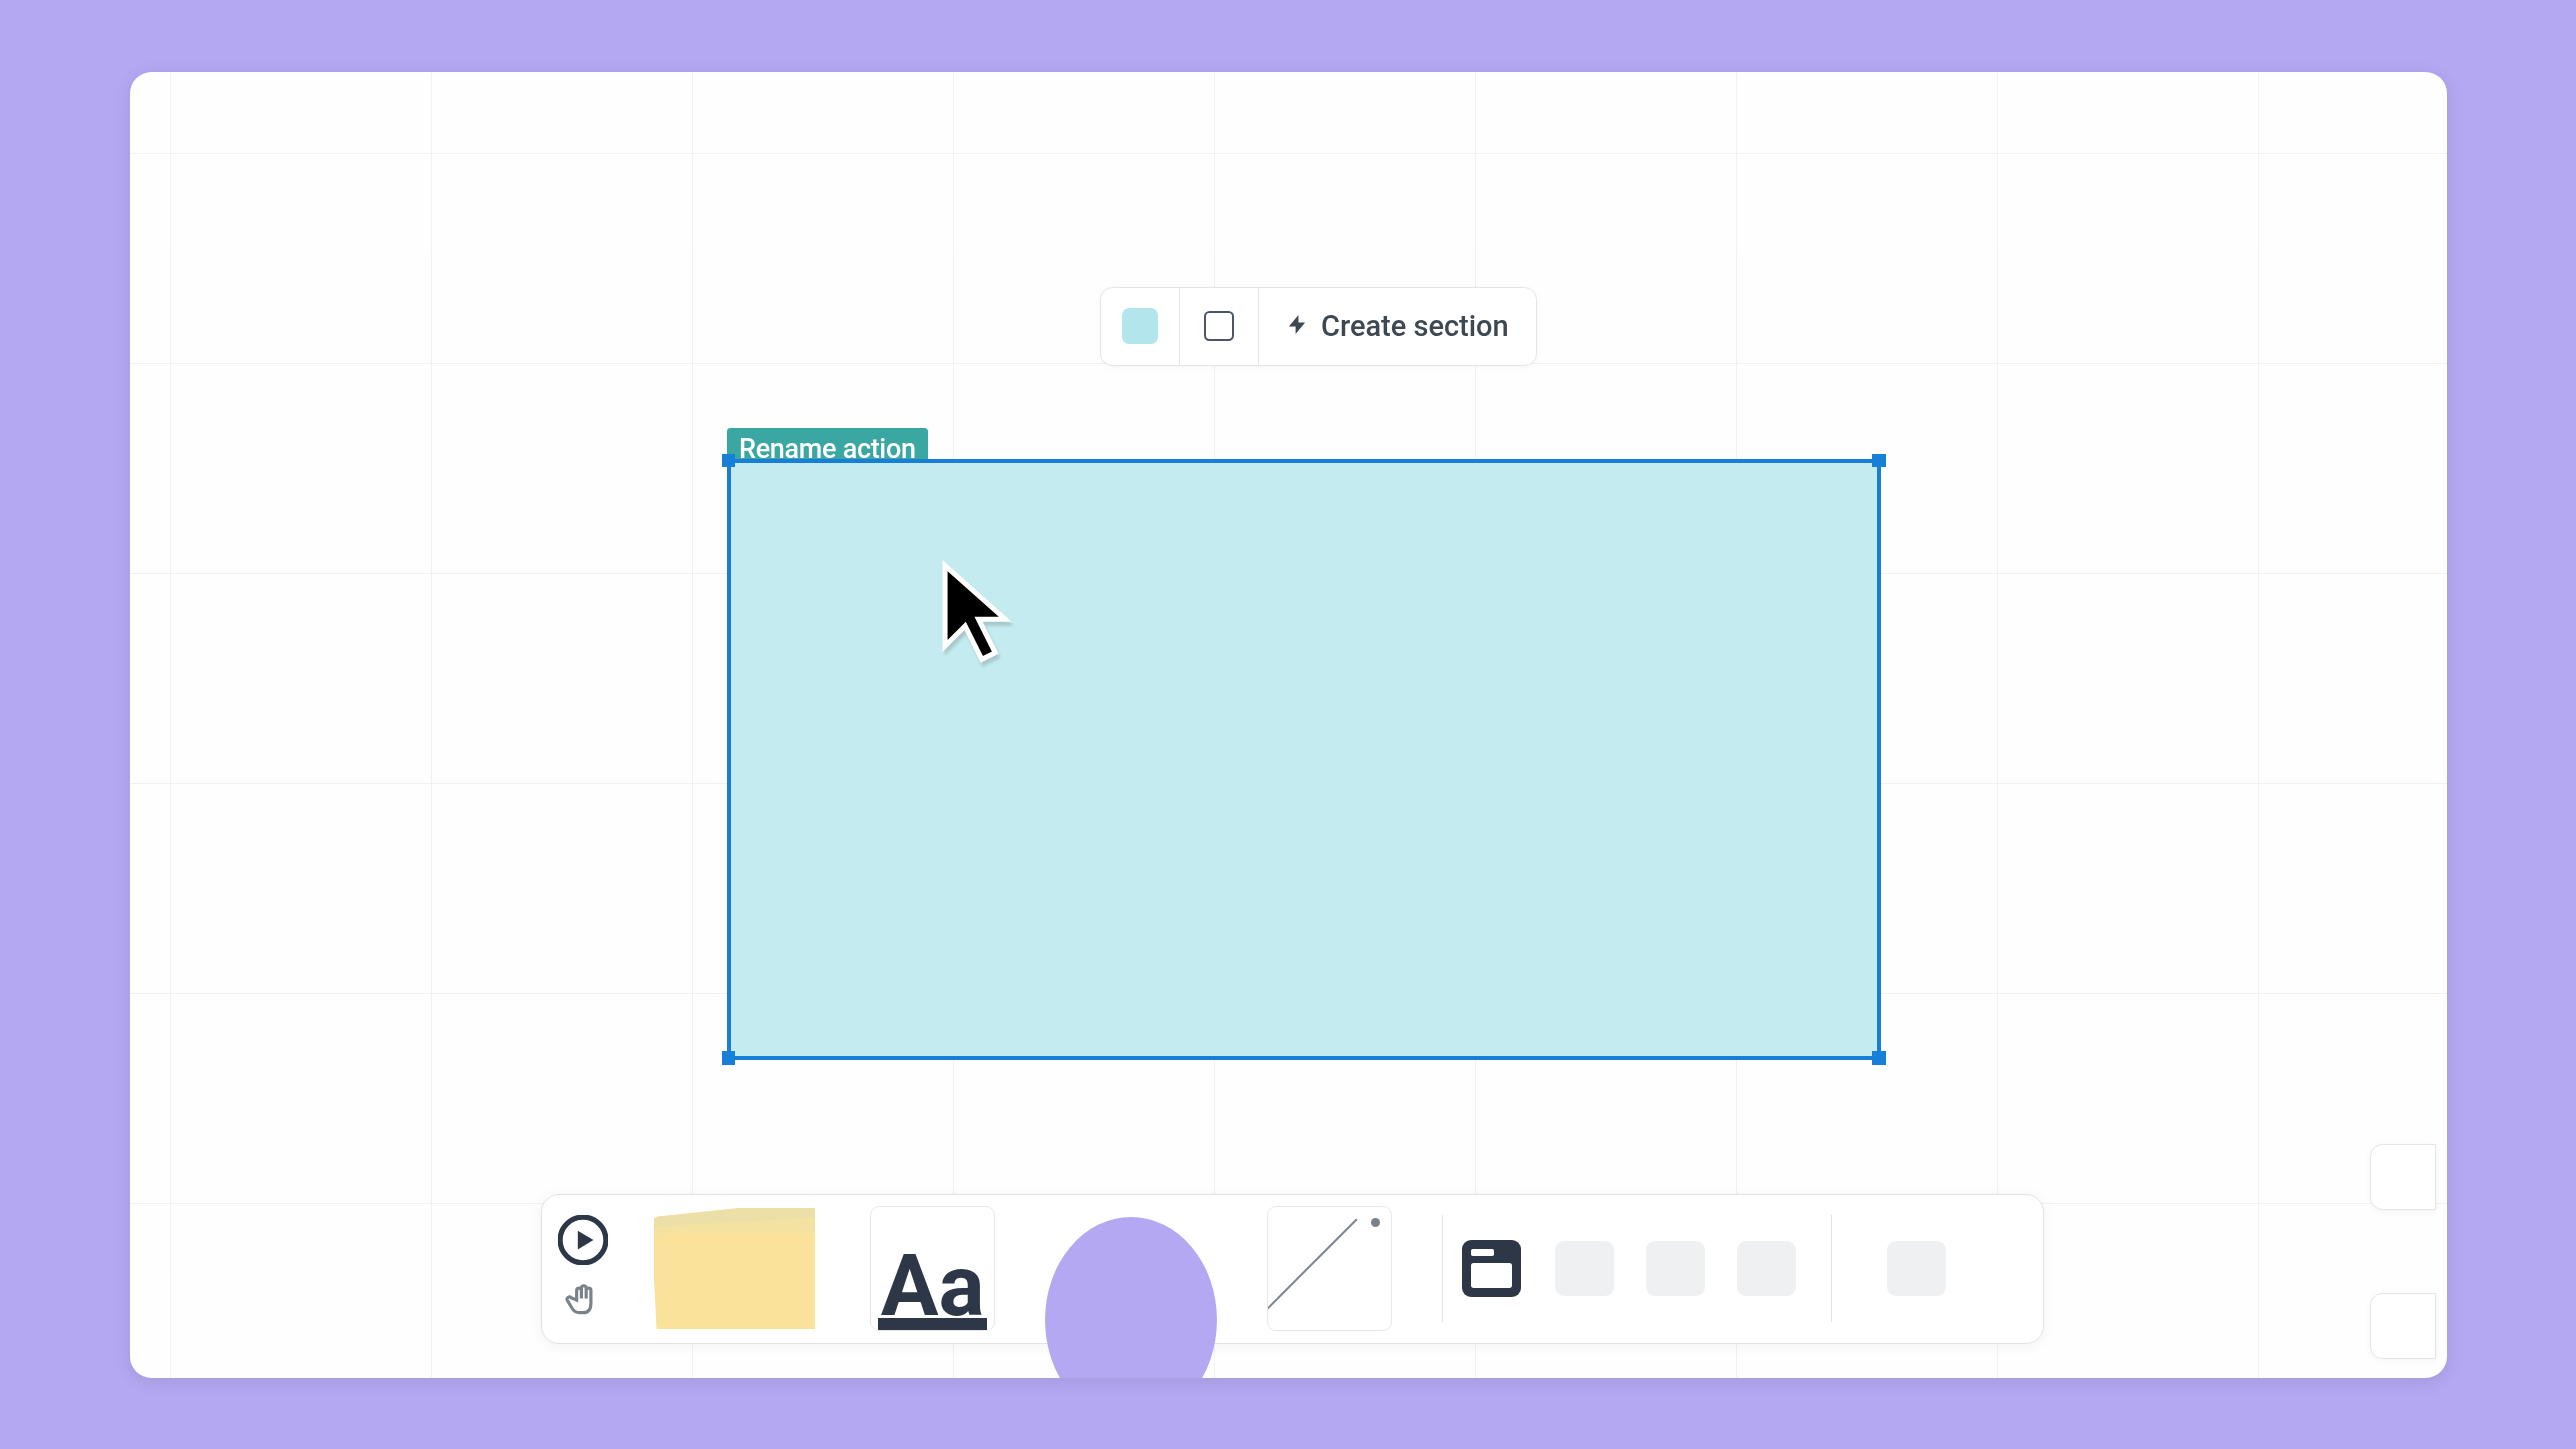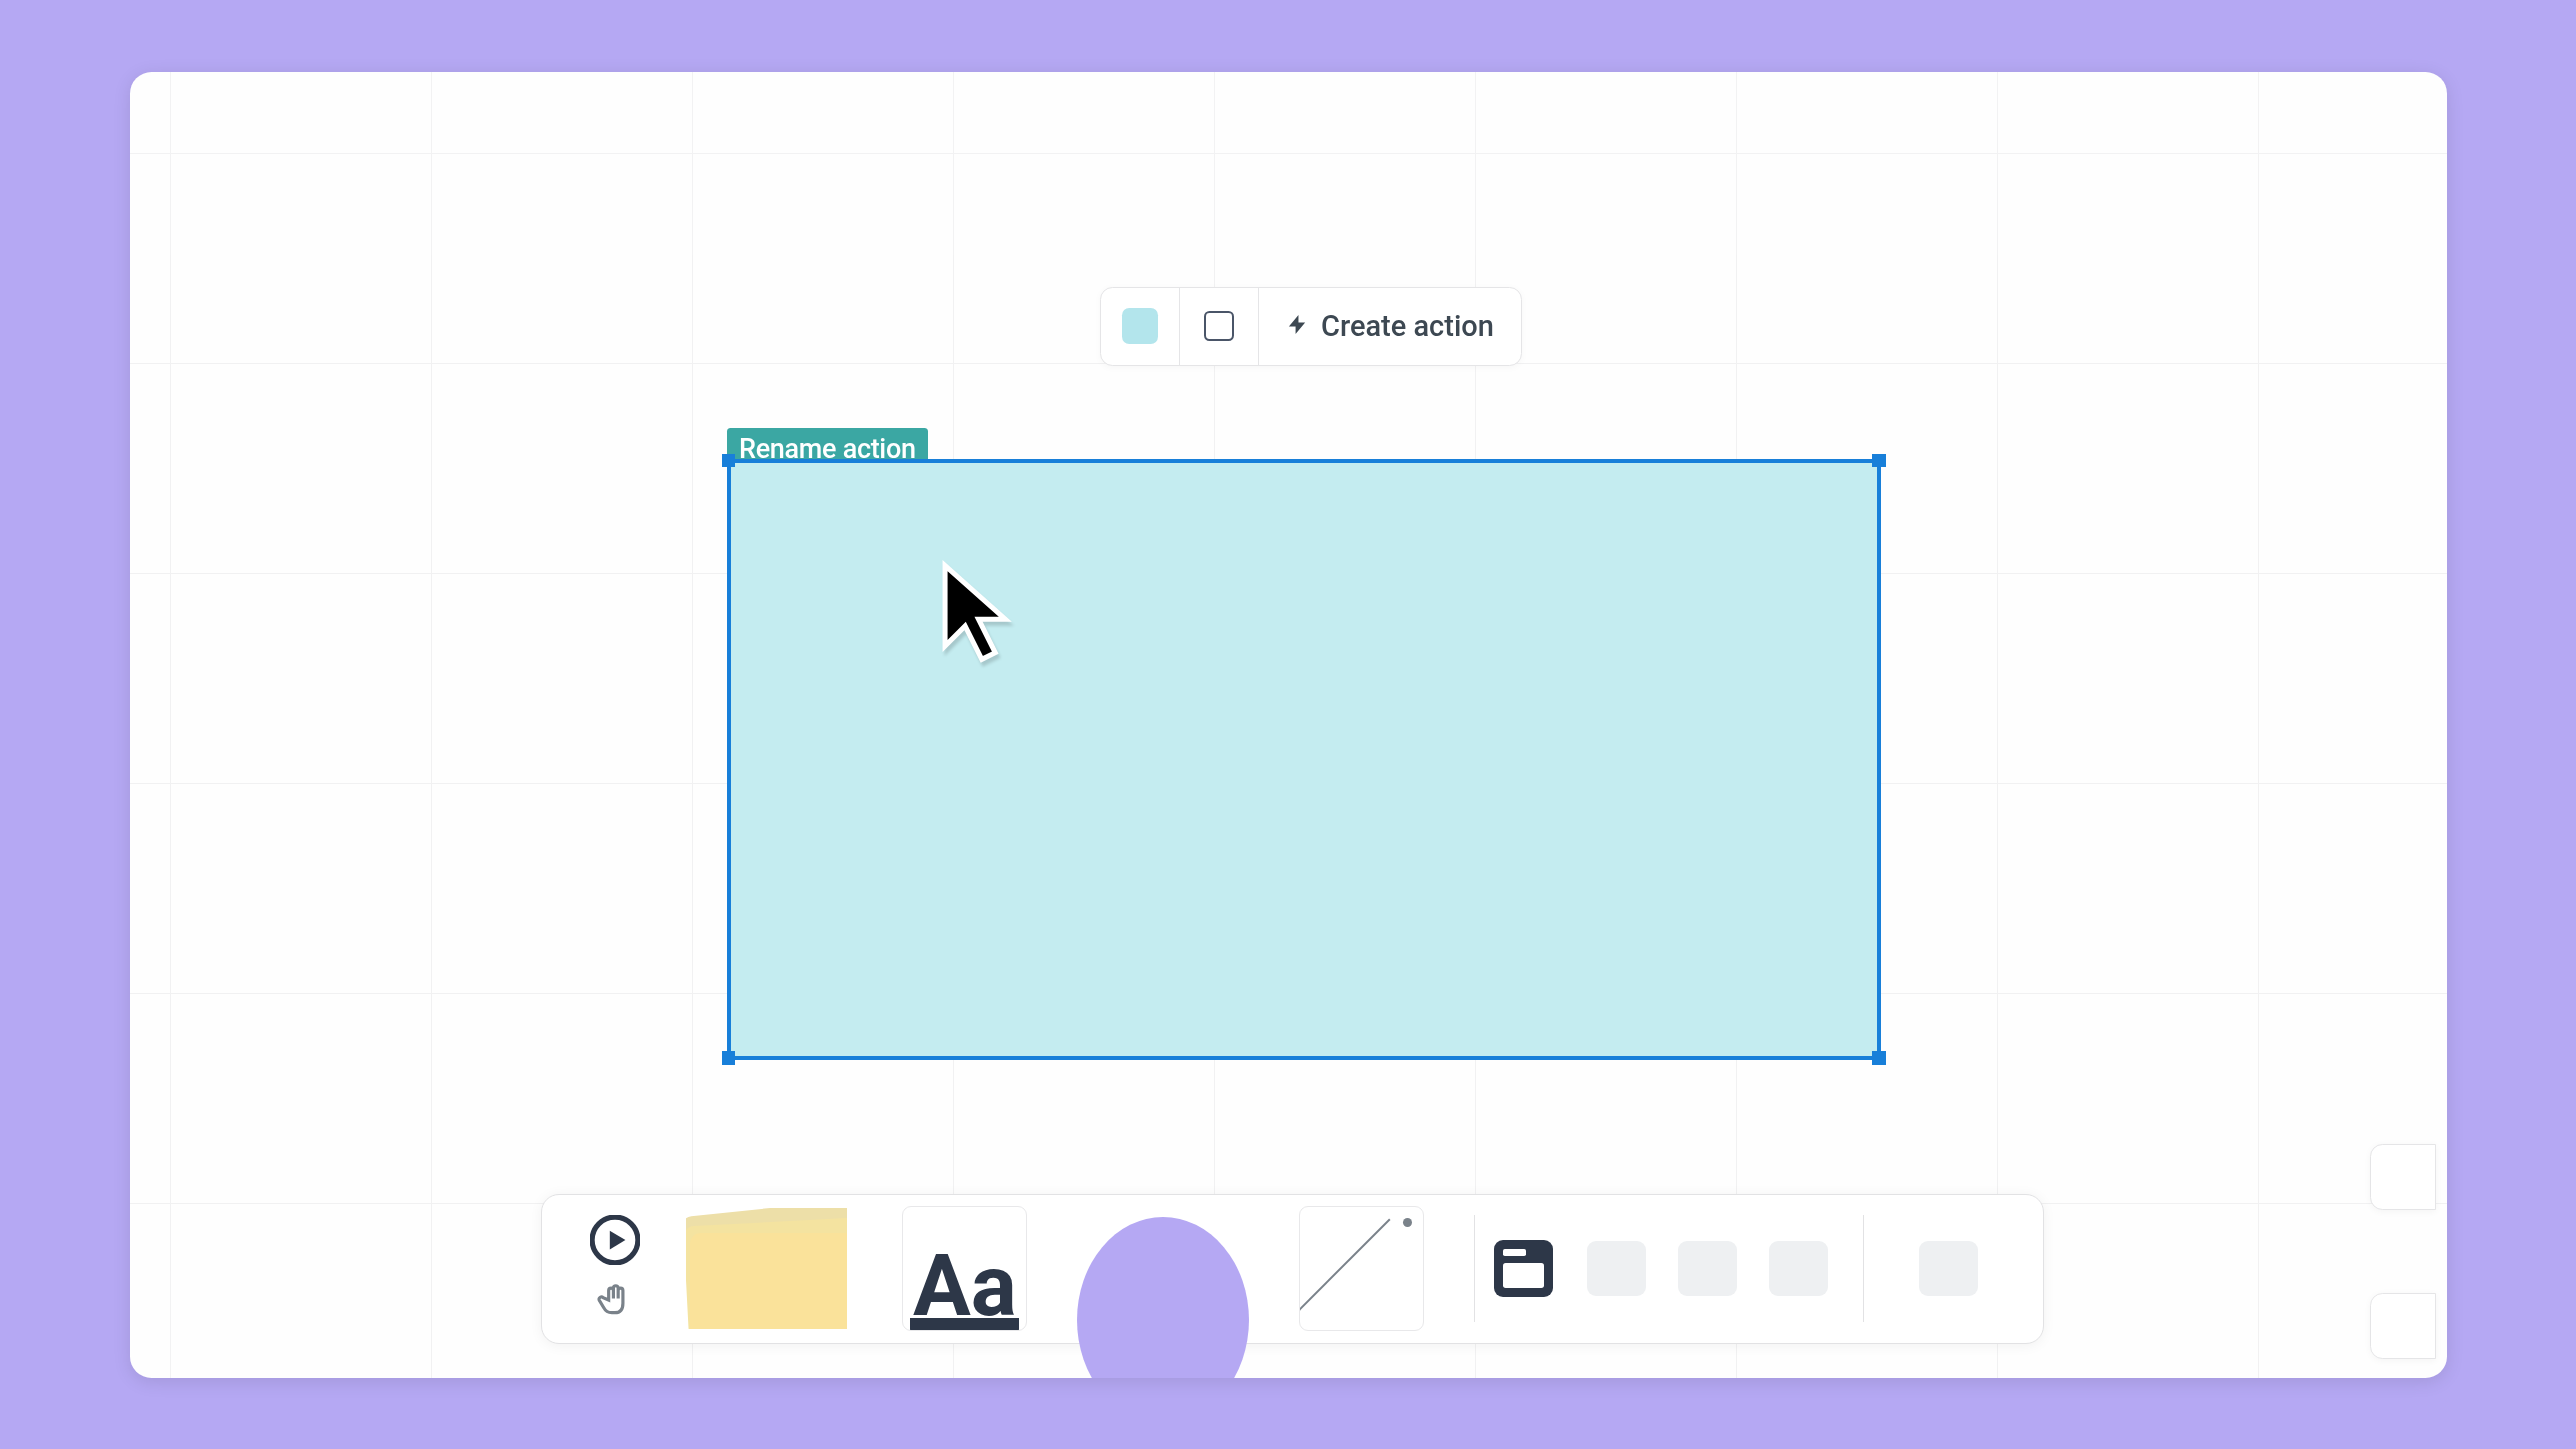--- a/index.html
+++ b/index.html
@@ -149,21 +149,20 @@
     width: 1503px;
     height: 150px;
     background: #fff;
     border: 0.9px solid #e2e2e4;
     border-radius: 18px;
     display: flex;
     align-items: center;
     padding: 0 16px;
     gap: 12px;
     box-shadow: 0 1.8px 12.5px rgba(0,0,0,0.05);
-    justify-content: center;
   }
   
   .tool-play-group {
     display: flex;
     flex-direction: column;
     gap: 12.5px;
     margin-right: 21.5px;
     align-items: center;
   }
   
@@ -346,21 +345,21 @@
     </div>
     <div class="ctx-cell">
       <div class="frame-icon"></div>
     </div>
     <div class="ctx-cell ctx-action-cell">
       <span class="lightning-icon">
         <svg viewBox="0 0 24 24" fill="#3d4852">
             <path d="M13 2L3 14h7v8l10-12h-7V2z"></path>
           </svg>
       </span>
-      <span>Create action</span>
+      <span>Create section</span>
     </div>
   </div>
 
   <div class="section-label">Rename action</div>
 
   <div class="selected-section">
     <div class="handle tl"></div>
     <div class="handle tr"></div>
     <div class="handle bl"></div>
     <div class="handle br"></div>

